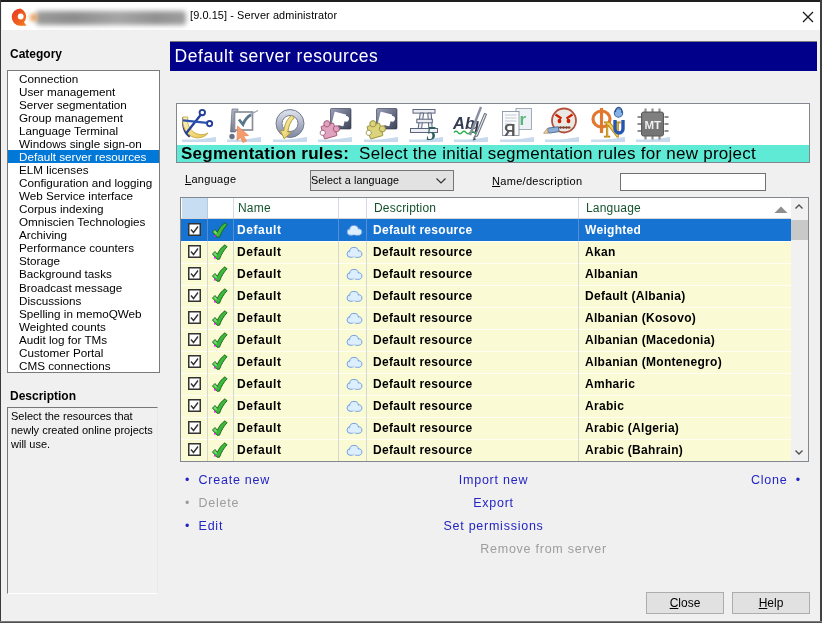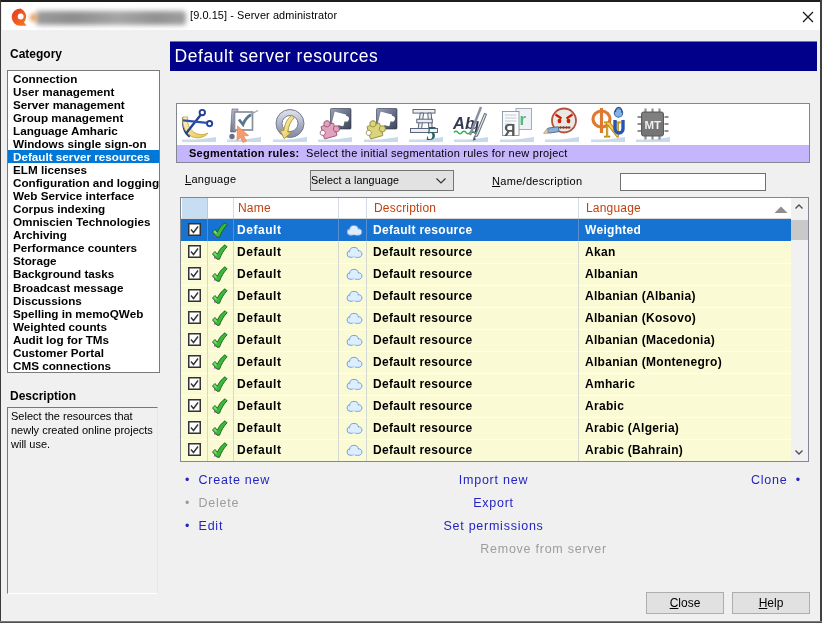--- a/index.html
+++ b/index.html
@@ -11,39 +11,39 @@
 .bright { position:absolute; right:0; top:0; width:2px; height:623px; background:#404040; }
 .bbot { position:absolute; left:0; top:620.5px; width:822px; height:2.5px; background:linear-gradient(#909090,#3a3a3a); }
 
 #titlebar { position:absolute; left:2px; top:2px; width:818px; height:28px; background:#fff; }
 #blur1 { position:absolute; left:34px; top:8.5px; width:150px; height:14px; background:linear-gradient(90deg,#9a9a9a,#8d8d8d 25%,#a5a5a5 55%,#919191 80%,#9e9e9e); border-radius:3px; filter:blur(2.6px); }
 #blur2 { position:absolute; left:28px; top:12px; width:7px; height:7px; background:#e89040; border-radius:2px; filter:blur(2.2px); opacity:0.85; }
 #titletext { position:absolute; left:188px; top:6.5px; font-size:10.9px; letter-spacing:0.1px; color:#000; }
 
 #catlabel { position:absolute; left:10px; top:47px; font-size:12px; font-weight:bold; color:#000; }
 #listbox { position:absolute; left:7px; top:70px; width:153px; height:303px; background:#fff; border:1px solid #7a7a7a; font-size:11.7px; color:#000; overflow:hidden; padding-top:0.5px; }
-#listbox .li { height:13.07px; line-height:13.07px; padding-left:5px; white-space:nowrap;font-weight:bold; }
+#listbox .li { height:13.07px; line-height:13.07px; padding-left:11px; white-space:nowrap; }
 #listbox .sel { background:#0078d7; color:#fff; }
 #desclabel { position:absolute; left:10px; top:389px; font-size:12px; font-weight:bold; color:#000; }
 #descbox { position:absolute; left:7px; top:407px; width:151px; height:187px; background:#f0f0f0; border-top:1px solid #777; border-left:1px solid #777; border-right:1px solid #e8e8e8; border-bottom:1px solid #fff; font-size:11px; color:#000; padding:2px 1px 13px 3px; line-height:13.9px; }
 
 #navybar { position:absolute; left:170px; top:41px; width:647px; height:30px; background:#00008b; border-top:1px solid #7b7b7b; }
 #navybar span { position:absolute; left:4.5px; top:3.5px; font-size:17.5px; letter-spacing:0.55px; color:#fff; }
 
 #toolpanel { position:absolute; left:176px; top:103px; width:634px; height:60px; background:#fff; border:1px solid #828790; }
-#segbar { position:absolute; left:177px; top:144.5px; width:632px; height:17.5px; background:#c4b5fd; font-size:11px; letter-spacing:0.25px; line-height:17.5px; color:#000; padding-left:12px; white-space:nowrap; }
+#segbar { position:absolute; left:177px; top:144.5px; width:632px; height:17.5px; background:#5eead4; font-size:17px; letter-spacing:0.25px; line-height:17.5px; color:#000; padding-left:4px; white-space:nowrap; }
 
 .lbl { position:absolute; font-size:11px; letter-spacing:0.3px; color:#000; }
 #combo { position:absolute; left:310px; top:169.5px; width:144px; height:21px; background:#e2e2e2; border:1px solid #757575; font-size:10.8px; letter-spacing:0.1px; line-height:19px; color:#000; }
 #combo svg { position:absolute; right:7px; top:7px; }
 #nameinput { position:absolute; left:620px; top:173px; width:146px; height:18px; background:#fff; border:1px solid #707070; }
 
 #table { position:absolute; left:180px; top:197px; width:629px; height:265px; background:#fff; border:1px solid #828790; }
 #thead { position:absolute; left:0; top:0; width:627px; height:21px; background:#fff; border-bottom:1px solid #d5d5d5; }
-.hcell { position:absolute; top:0; height:21px; font-size:12px; letter-spacing:0.2px; color:#c2410c; line-height:21px; }
+.hcell { position:absolute; top:0; height:21px; font-size:12px; letter-spacing:0.2px; color:#14532d; line-height:21px; }
 .vline { position:absolute; top:0; width:1px; height:263px; background:rgba(165,175,205,0.45); }
 .row { position:absolute; left:0; width:609.5px; height:22px; background:#fafad5; box-shadow:inset 0 1px 0 rgba(255,255,255,0.75); }
 .row.sel { background:#1673d2; box-shadow:none; }
 .row .nm { position:absolute; left:56px; top:4px; font-size:12px; letter-spacing:0.55px; font-weight:bold; color:#000; }
 .row .ds { position:absolute; left:192px; top:4px; font-size:12px; letter-spacing:0.3px; font-weight:bold; color:#000; }
 .row .lg { position:absolute; left:404px; top:4px; font-size:12px; letter-spacing:0.3px; font-weight:bold; color:#000; }
 .row.sel .nm, .row.sel .ds, .row.sel .lg { color:#fff; }
 .row .cb { position:absolute; left:7px; top:4px; }
 .row .gc { position:absolute; left:30px; top:3px; }
 .row .cl { position:absolute; left:163.5px; top:5px; }
@@ -81,23 +81,23 @@
     <div id="titletext">[9.0.15] - Server administrator</div>
     <svg width="14" height="14" style="position:absolute;left:799px;top:8px;">
       <path d="M2,2 L12,12 M12,2 L2,12" stroke="#1a1a1a" stroke-width="1.3" fill="none"></path>
     </svg>
   </div>
 
   <div id="catlabel">Category</div>
   <div id="listbox">
     <div class="li">Connection</div>
     <div class="li">User management</div>
-    <div class="li">Server management</div>
+    <div class="li">Server segmentation</div>
     <div class="li">Group management</div>
-    <div class="li">Language Amharic</div>
+    <div class="li">Language Terminal</div>
     <div class="li">Windows single sign-on</div>
     <div class="li sel">Default server resources</div>
     <div class="li">ELM licenses</div>
     <div class="li">Configuration and logging</div>
     <div class="li">Web Service interface</div>
     <div class="li">Corpus indexing</div>
     <div class="li">Omniscien Technologies</div>
     <div class="li">Archiving</div>
     <div class="li">Performance counters</div>
     <div class="li">Storage</div>
@@ -361,21 +361,21 @@
           <rect x="3.2" y="13" width="1.6" height="1.6" fill="#ff00ff"></rect>
         </svg>
         <span class="nm">Default</span>
         <svg class="cl" width="18" height="12">
           <ellipse cx="6" cy="8" rx="4" ry="3.4" fill="#ddeeff" stroke="#6699dd" stroke-width="0.9"></ellipse>
           <ellipse cx="12.5" cy="8" rx="4.4" ry="3.4" fill="#ddeeff" stroke="#6699dd" stroke-width="0.9"></ellipse>
           <ellipse cx="9" cy="5" rx="4.2" ry="3.6" fill="#ddeeff" stroke="#6699dd" stroke-width="0.9"></ellipse>
           <ellipse cx="9.2" cy="7.2" rx="5" ry="3.6" fill="#ddeeff"></ellipse>
         </svg>
         <span class="ds">Default resource</span>
-        <span class="lg">Albanian (Albania)</span>
+        <span class="lg">Default (Albania)</span>
       </div>
       <div class="row" style="top:109px;">
         <svg class="cb" width="13" height="13">
           <rect x="0.75" y="0.75" width="11.5" height="11.5" fill="#fff" stroke="#333" stroke-width="1.5"></rect>
           <path d="M3,6.5 L5.5,9.5 L10,3.5" stroke="#333" stroke-width="1.4" fill="none"></path>
         </svg>
         <svg class="gc" width="17" height="17">
           <path d="M1.5,10 L4,7.5 L6.3,10.3 C8.3,5.8 11,2.8 14,0.8 L16,2.8 C13,6 10.5,9.8 8.5,15.2 L6,15.2 Z" fill="#3cb83c" stroke="#156015" stroke-width="0.9"></path>
           <path d="M2.2,10 L4,8.2 L6,10.8 L5.2,12.5 Z" fill="#7ad87a"></path>
           <rect x="3.2" y="13" width="1.6" height="1.6" fill="#ff00ff"></rect>

